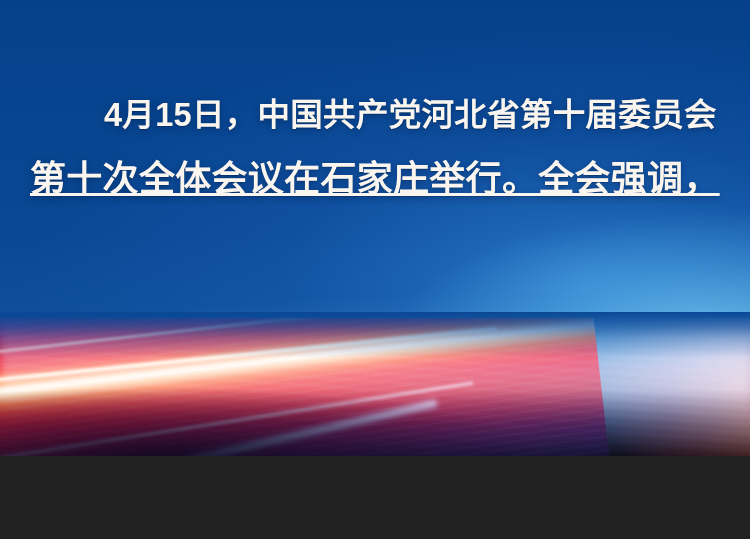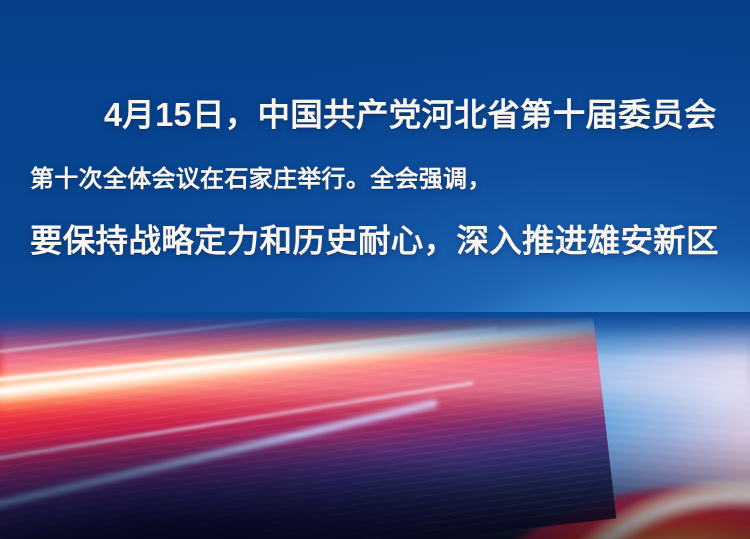--- a/index.html
+++ b/index.html
@@ -8,21 +8,21 @@
     padding: 0;
     background: #222;
   }
   body {
     font-family: "Liberation Sans", "DejaVu Sans", sans-serif;
   }
 
   .poster {
     position: relative;
     width: 750px;
-    height: 539px;
+    height: 456px;
     overflow: hidden;
     background: #08448f;
   }
 
   
   .bg-layer {
     position: absolute;
     inset: 0;
     pointer-events: none;
   }
@@ -393,17 +393,16 @@
 
     <div class="horizon-haze"></div>
     <div class="striation-fan"></div>
     <div class="speed-vignette"></div>
   </div>
 
   <div class="seam-fade"></div>
 
   <div class="headline">
     <div class="hl-line indent" style="font-size: 32.5px;">4月15日，中国共产党河北省第十届委员会</div>
-    <div class="hl-line" style="font-size: 24px;">第十次全体会议在石家庄举行。全会强调，</div>
-    <div class="hl-line" style="font-size: 32.5px;">要保持战略定力和历史耐心，深入推进雄安新区</div>
+    <div class="hl-line" style="font-size: 36px; text-decoration: underline;">第十次全体会议在石家庄举行。全会强调，</div>
   </div>
 
 </div>
 
 </body></html>

